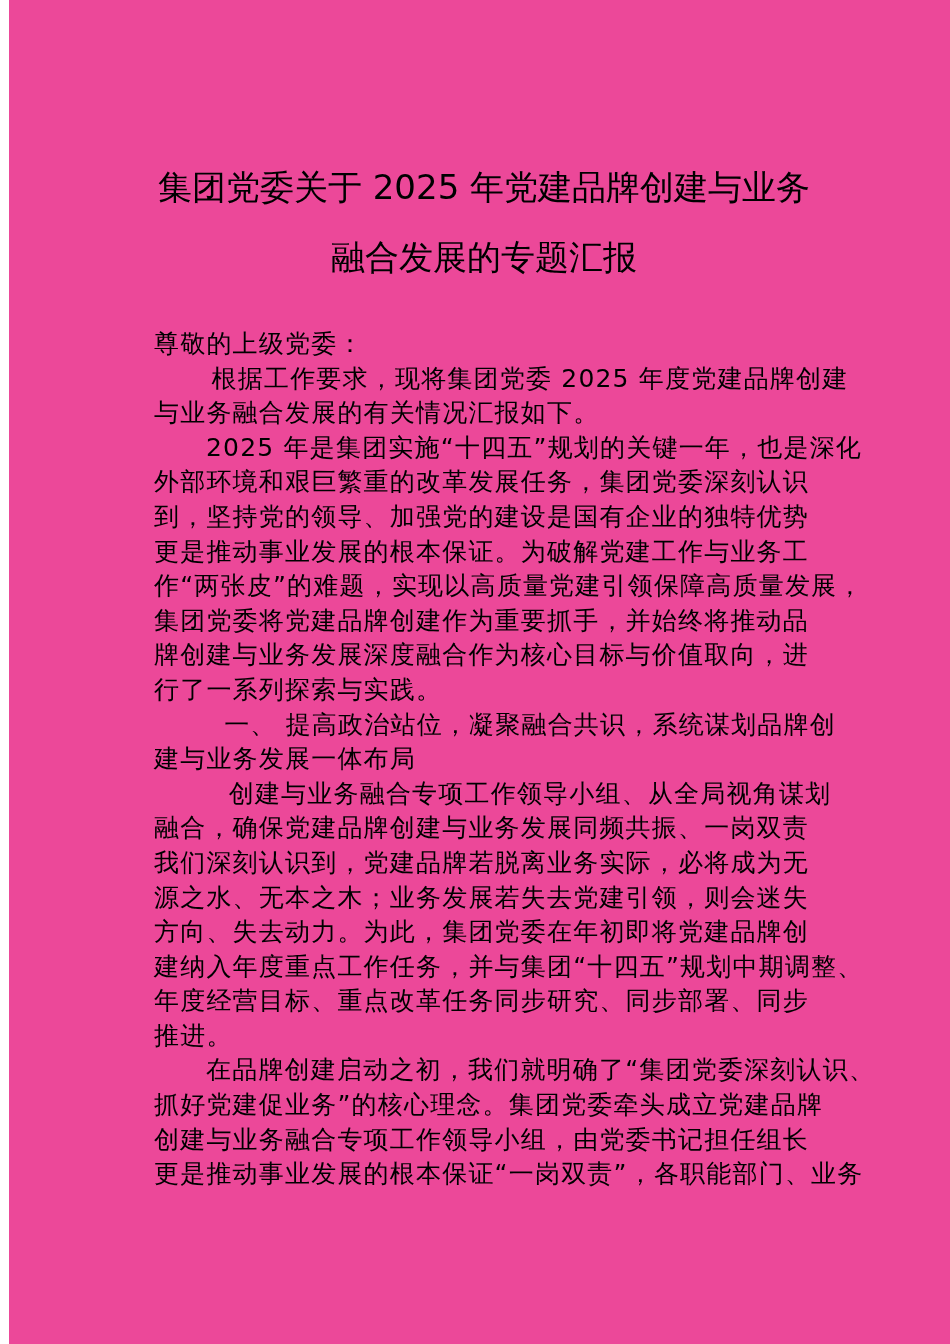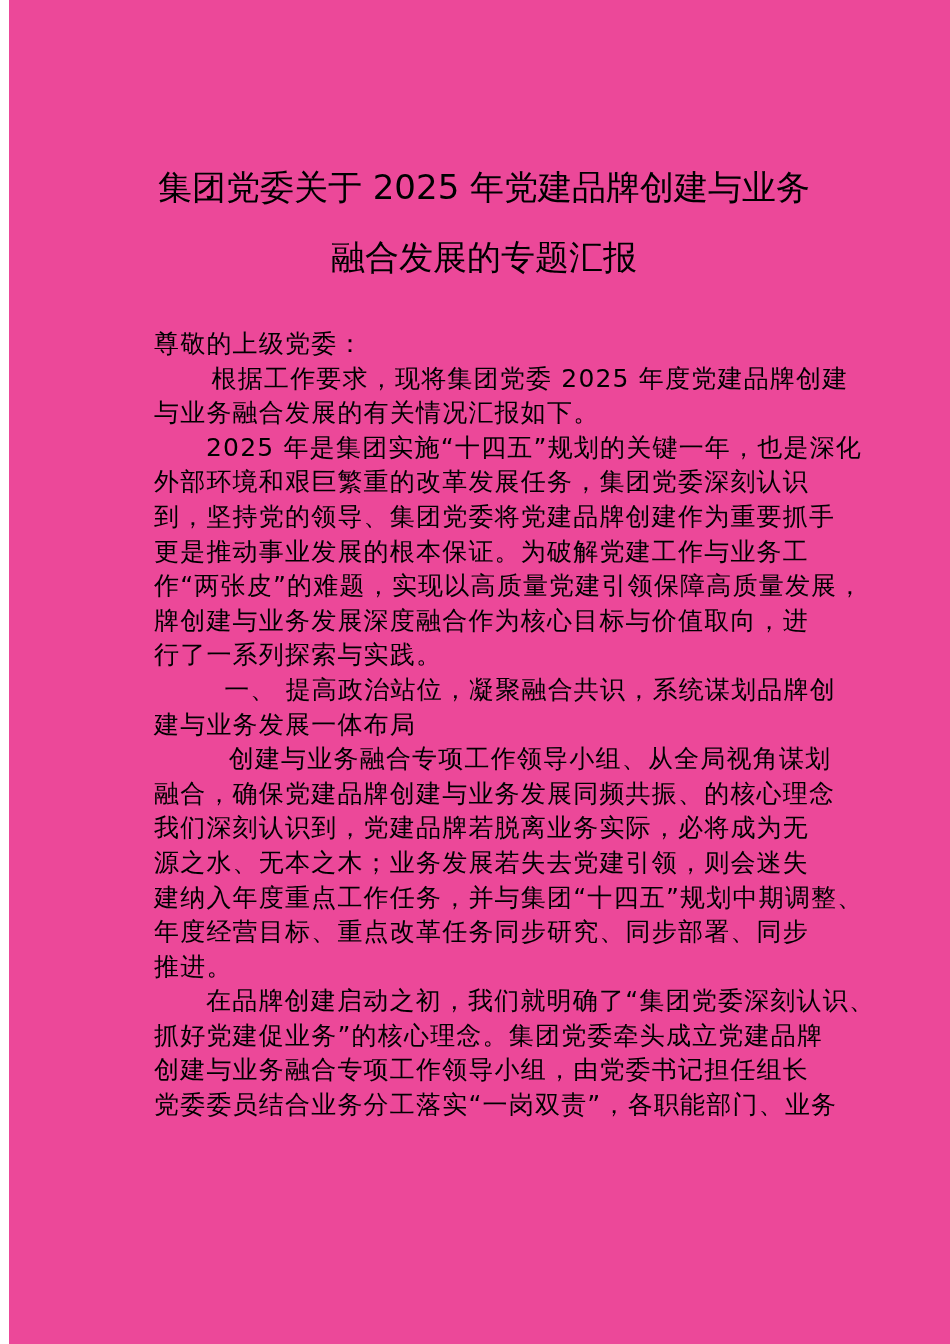--- a/index.html
+++ b/index.html
@@ -61,35 +61,37 @@
   <div class="title-line title-2">融合发展的专题汇报</div>
 
   <div class="body">
     <span class="line">尊敬的上级党委：</span>
 
     <span class="line indent">根据工作要求，现将集团党委 2025 年度党建品牌创建</span>
     <span class="line">与业务融合发展的有关情况汇报如下。</span>
 
     <span class="line indent">2025 年是集团实施“十四五”规划的关键一年，也是深化</span>
     <span class="line">外部环境和艰巨繁重的改革发展任务，集团党委深刻认识</span>
-    <span class="line">到，坚持党的领导、集团党委将党建品牌创建作为重要抓手</span>
+    <span class="line">到，坚持党的领导、加强党的建设是国有企业的独特优势</span>
     <span class="line">更是推动事业发展的根本保证。为破解党建工作与业务工</span>
     <span class="line">作“两张皮”的难题，实现以高质量党建引领保障高质量发展，</span>
+    <span class="line">集团党委将党建品牌创建作为重要抓手，并始终将推动品</span>
     <span class="line">牌创建与业务发展深度融合作为核心目标与价值取向，进</span>
     <span class="line">行了一系列探索与实践。</span>
 
     <span class="line indent heading-line">一、 提高政治站位，凝聚融合共识，系统谋划品牌创</span>
     <span class="line heading-line">建与业务发展一体布局</span>
 
     <span class="line indent">创建与业务融合专项工作领导小组、从全局视角谋划</span>
-    <span class="line">融合，确保党建品牌创建与业务发展同频共振、的核心理念</span>
+    <span class="line">融合，确保党建品牌创建与业务发展同频共振、一岗双责</span>
     <span class="line">我们深刻认识到，党建品牌若脱离业务实际，必将成为无</span>
     <span class="line">源之水、无本之木；业务发展若失去党建引领，则会迷失</span>
+    <span class="line">方向、失去动力。为此，集团党委在年初即将党建品牌创</span>
     <span class="line">建纳入年度重点工作任务，并与集团“十四五”规划中期调整、</span>
     <span class="line">年度经营目标、重点改革任务同步研究、同步部署、同步</span>
     <span class="line">推进。</span>
 
     <span class="line indent">在品牌创建启动之初，我们就明确了“集团党委深刻认识、</span>
     <span class="line">抓好党建促业务”的核心理念。集团党委牵头成立党建品牌</span>
     <span class="line">创建与业务融合专项工作领导小组，由党委书记担任组长</span>
-    <span class="line">党委委员结合业务分工落实“一岗双责”，各职能部门、业务</span>
+    <span class="line">更是推动事业发展的根本保证“一岗双责”，各职能部门、业务</span>
   </div>
 </div>
 
 </body></html>

